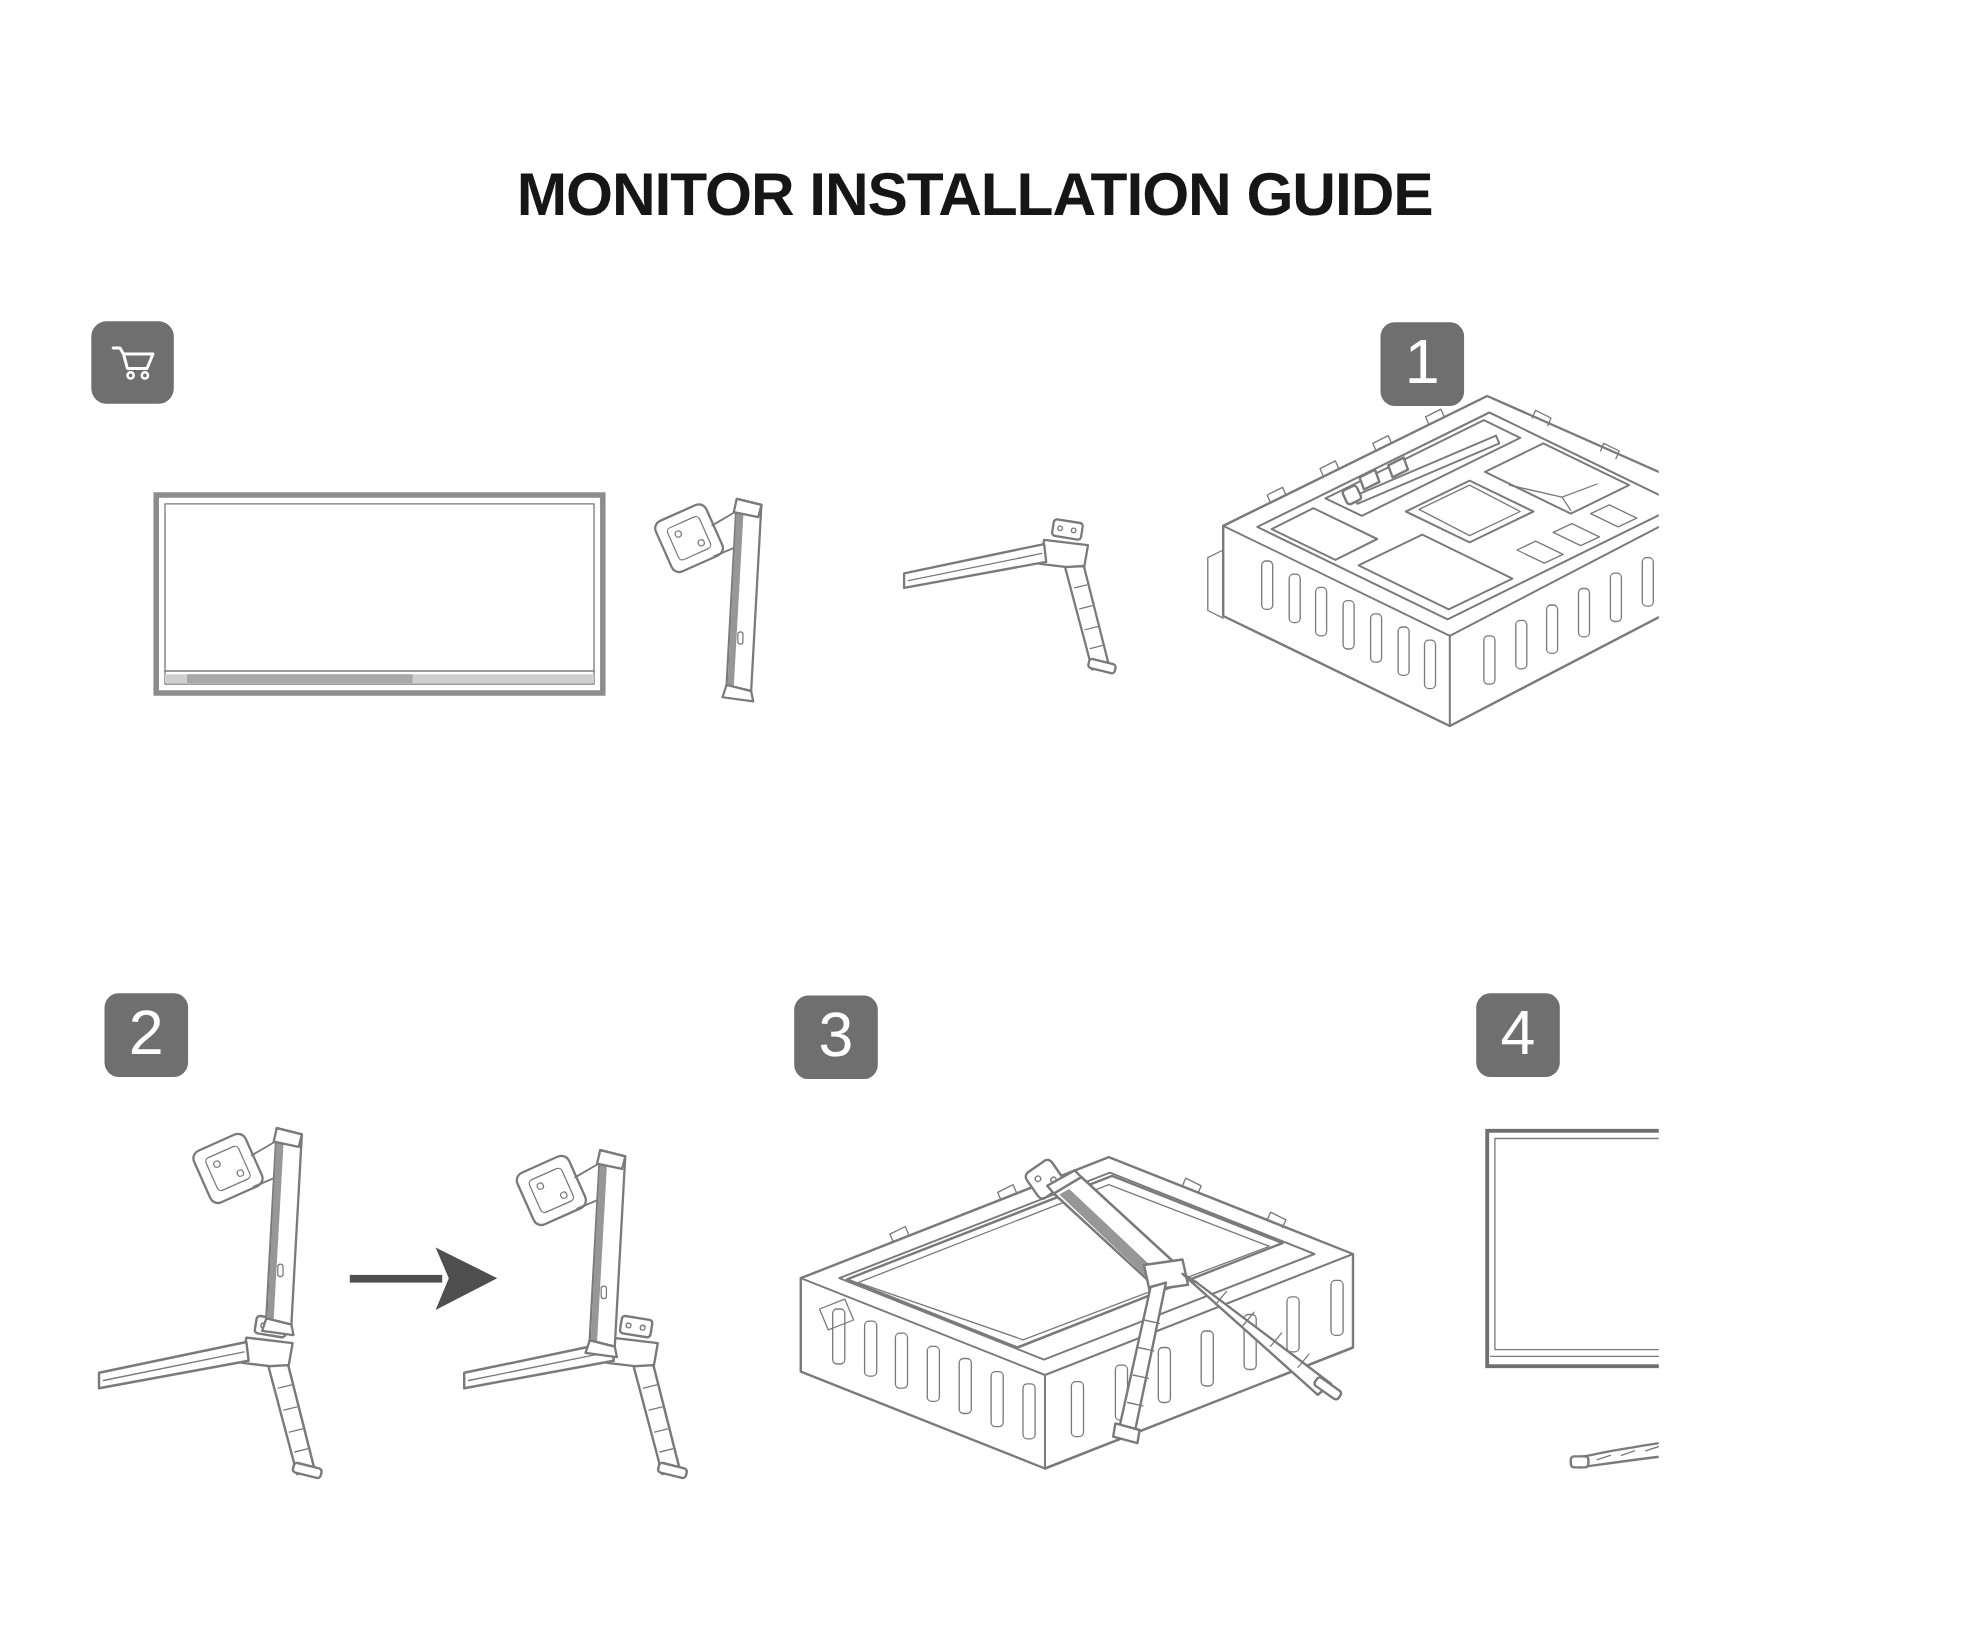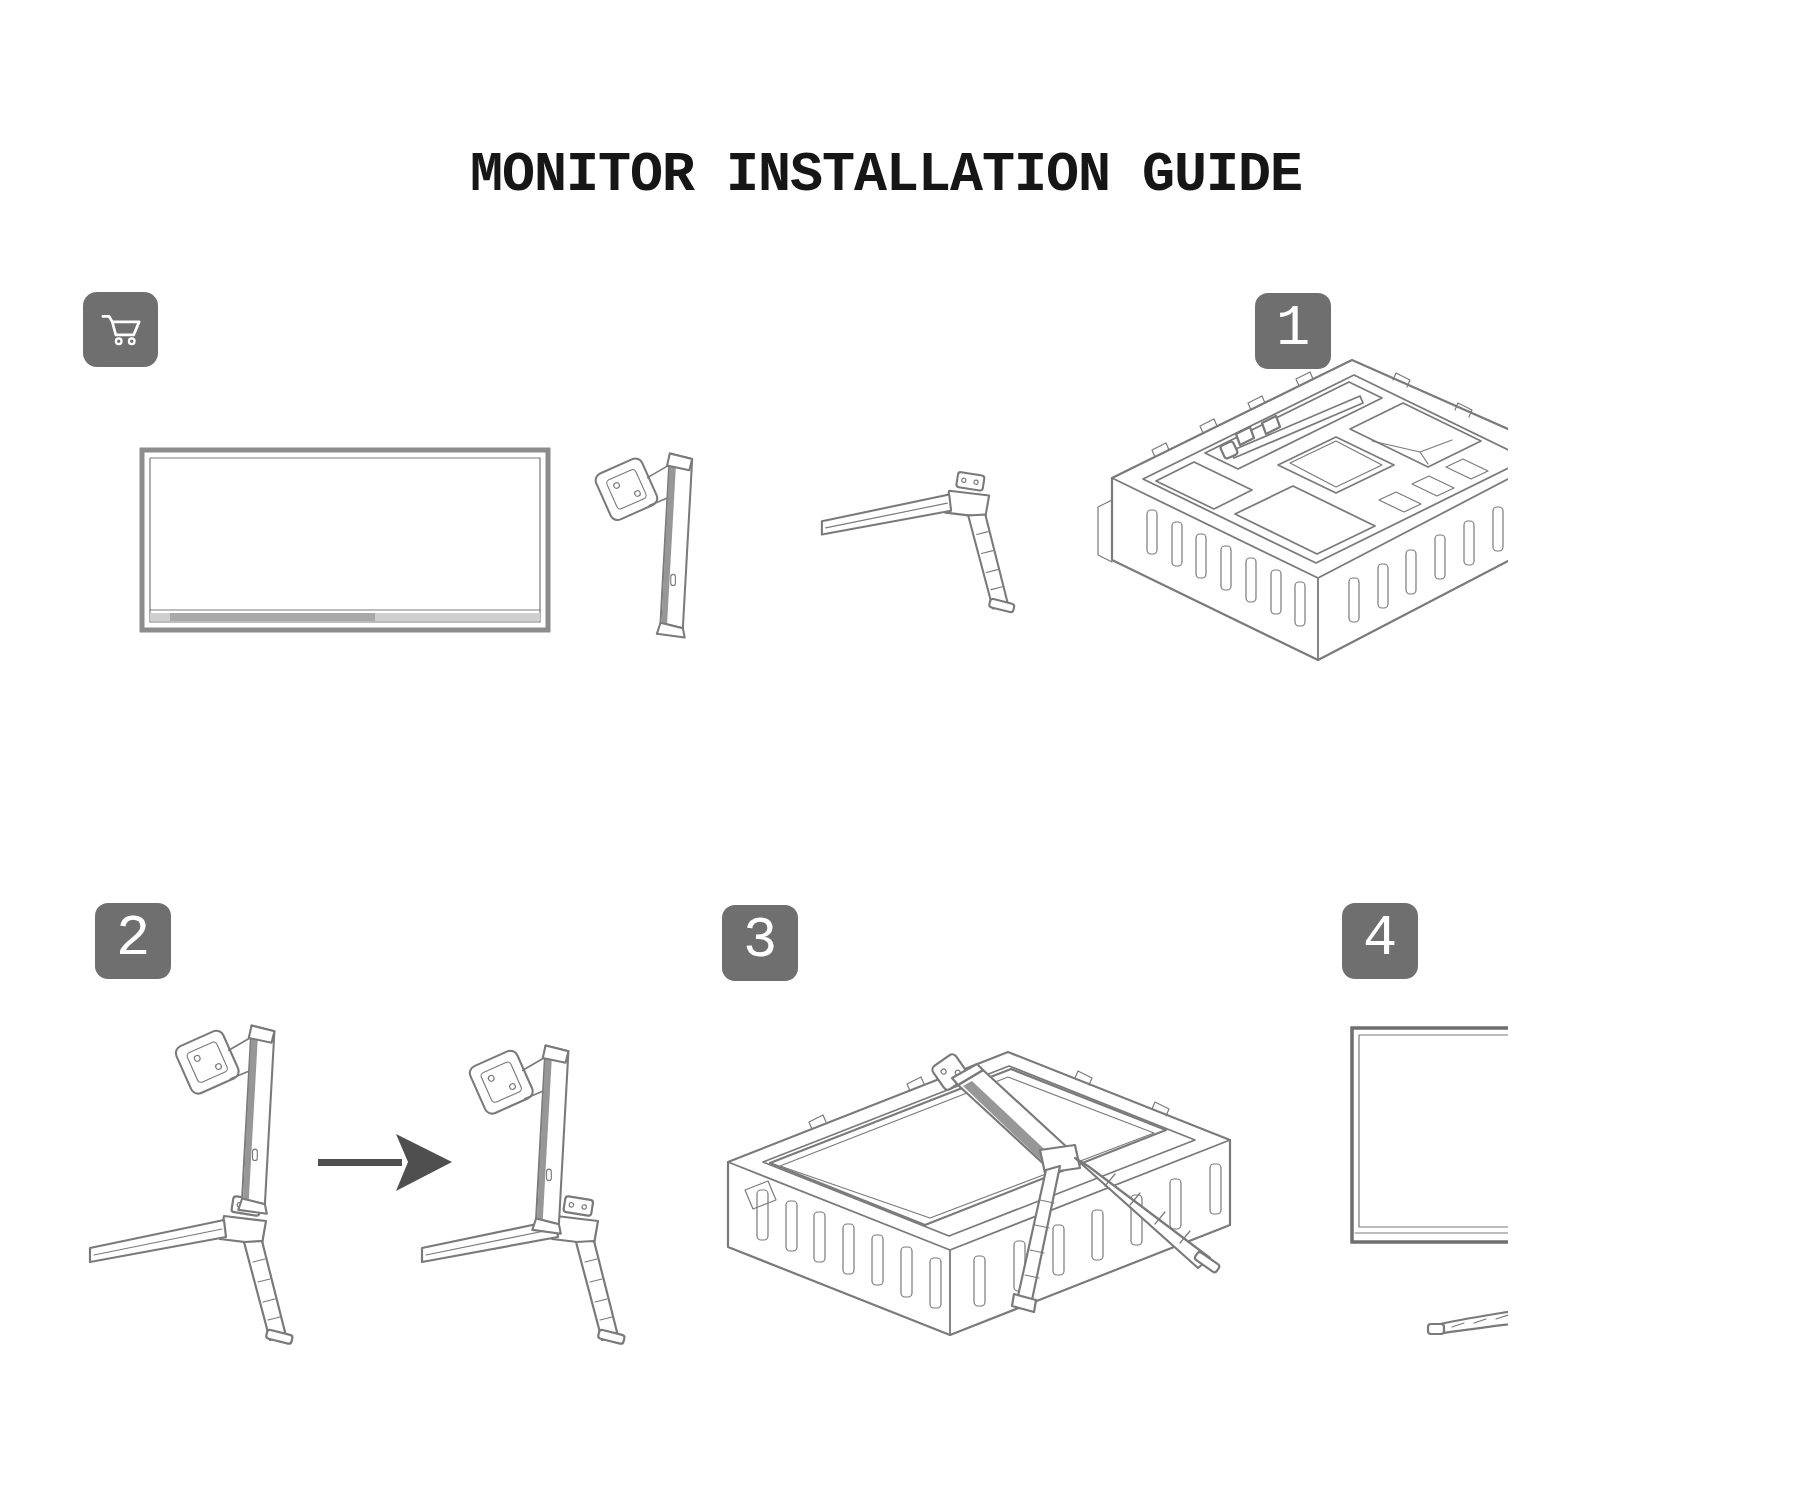--- a/index.html
+++ b/index.html
@@ -1,17 +1,17 @@
 <!DOCTYPE html>
 <html style="--page-background: #ffffff; --title-text: #161616; --badge-background: #6f6f6f; --badge-number: #ffffff; --line-art: #7a7a7a; --line-art-dark: #979797; --arrow: #4f4f4f;"><head>
 <meta charset="utf-8">
 <style>
   html,body{margin:0;padding:0;background:#fff}
   .page{position:relative;width:1508px;height:1500px;background:var(--page-background,#ffffff);
-        font-family:Liberation Mono, monospace;overflow:hidden}
+        font-family:Liberation Sans, sans-serif;overflow:hidden}
   .title{position:absolute;top:144px;left:0;width:1772px;text-align:center;
          font-size:55px;font-weight:700;letter-spacing:-1px;color:var(--title-text,#161616)}
   .badge{position:absolute;background:var(--badge-background,#6f6f6f);color:var(--badge-number,#ffffff);
          display:flex;align-items:center;justify-content:center;box-sizing:border-box}
   .badge.num{width:76px;height:76px;border-radius:13px;font-size:57px;font-weight:400;line-height:1;padding-bottom:3px}
   .badge.cart{width:75px;height:75px;border-radius:14px}
   svg.figures{position:absolute;left:0;top:0;display:block}
   .fw{fill:#ffffff;stroke:var(--line-art,#7a7a7a);stroke-width:2.2;stroke-linejoin:round}
   .fw2{fill:#ffffff;stroke:#8c8c8c;stroke-width:5}
   .scr{fill:#ffffff;stroke:#6f6f6f;stroke-width:3.5}

